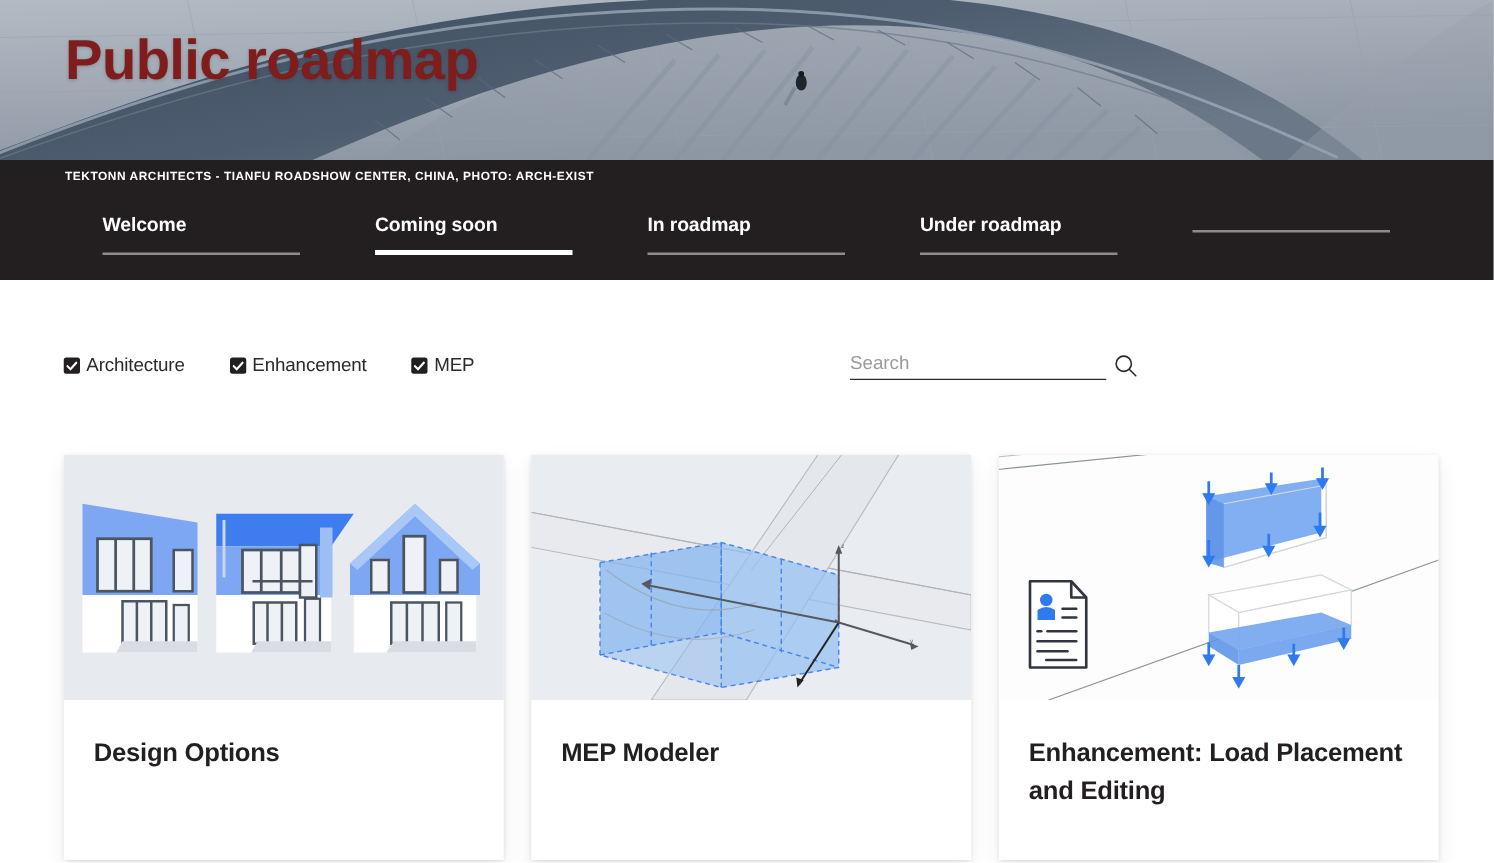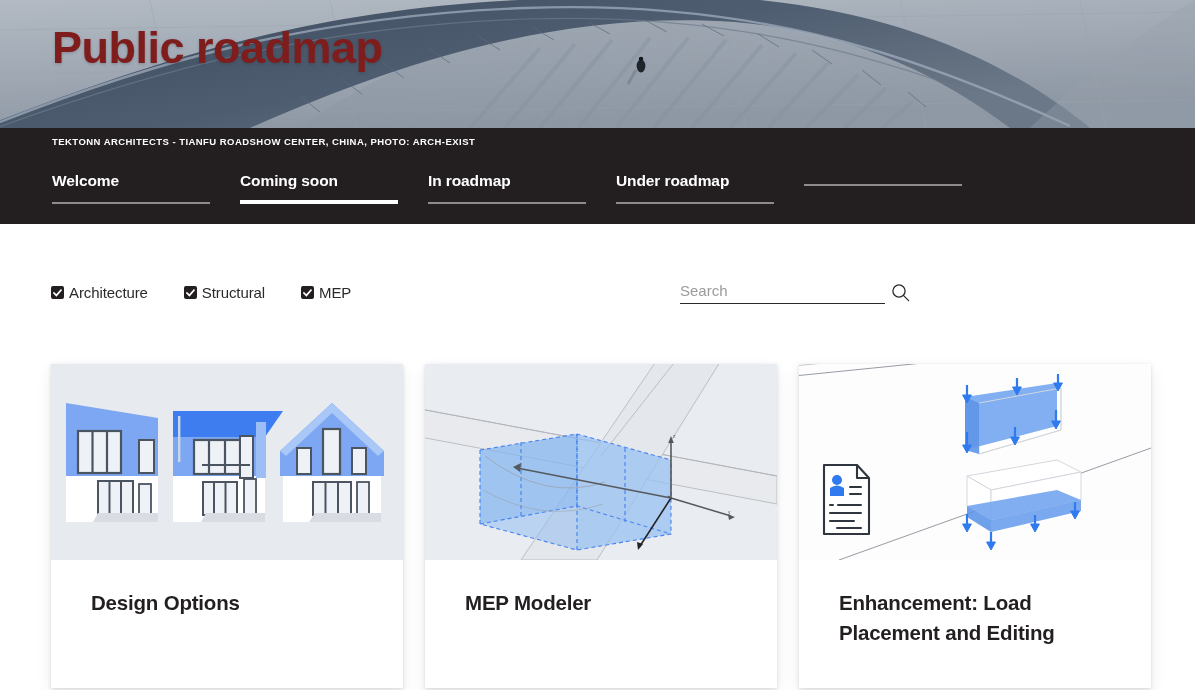--- a/index.html
+++ b/index.html
@@ -51,20 +51,21 @@
   .nav-tabs {
     position: absolute;
     left: 52px; top: 44px;
     display: flex;
     align-items: flex-start;
   }
   .nav-tab {
     position: relative;
     cursor: pointer;
     padding-bottom: 14px;
+    margin-left: 30px;
   }
   .nav-tab .tab-label {
     display: block;
     font-size: 15.5px;
     color: #ffffff;
     font-weight: bold;
     white-space: nowrap;
     letter-spacing: -0.1px;
   }
   .nav-tab .tab-rule {
@@ -153,21 +154,21 @@
     cursor: pointer;
     flex: 0 0 auto;
   }
   .card-media {
     width: 352px; height: 196px;
     background: #e7eaef;
     overflow: hidden;
     position: relative;
   }
   .card-media svg { display: block; width: 352px; height: 196px; }
-  .card-body { padding: 28px 26px 40px 40px; min-height: 124px; }
+  .card-body { padding: 28px 26px 40px 24px; min-height: 124px; }
   .card-title {
     font-size: 20.5px;
     font-weight: bold;
     color: #231f20;
     line-height: 1.46;
     letter-spacing: -0.2px;
   }
 </style>
 </head>
 <body>
@@ -304,21 +305,21 @@
       </span>
       <span class="filter-label">Architecture</span>
     </label>
 
     <label class="filter">
       <span class="cbox">
         <svg width="9" height="8" viewBox="0 0 9 8" aria-hidden="true">
           <path d="M1,4 L3.4,6.4 L8,1.2" fill="none" stroke="#ffffff" stroke-width="1.7" stroke-linecap="square" stroke-linejoin="miter"></path>
         </svg>
       </span>
-      <span class="filter-label">Structural</span>
+      <span class="filter-label">Enhancement</span>
     </label>
 
     <label class="filter">
       <span class="cbox">
         <svg width="9" height="8" viewBox="0 0 9 8" aria-hidden="true">
           <path d="M1,4 L3.4,6.4 L8,1.2" fill="none" stroke="#ffffff" stroke-width="1.7" stroke-linecap="square" stroke-linejoin="miter"></path>
         </svg>
       </span>
       <span class="filter-label">MEP</span>
     </label>

